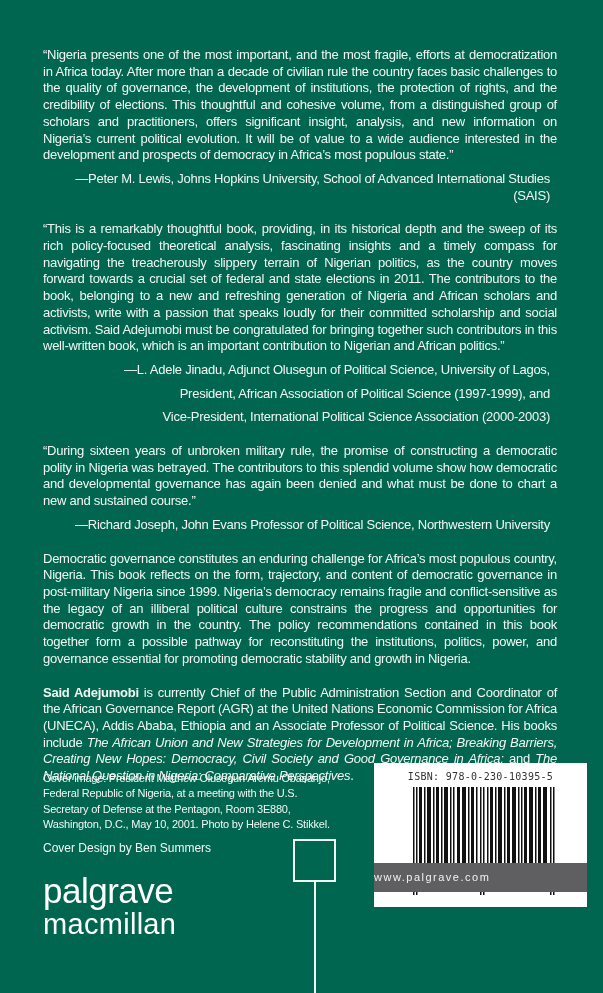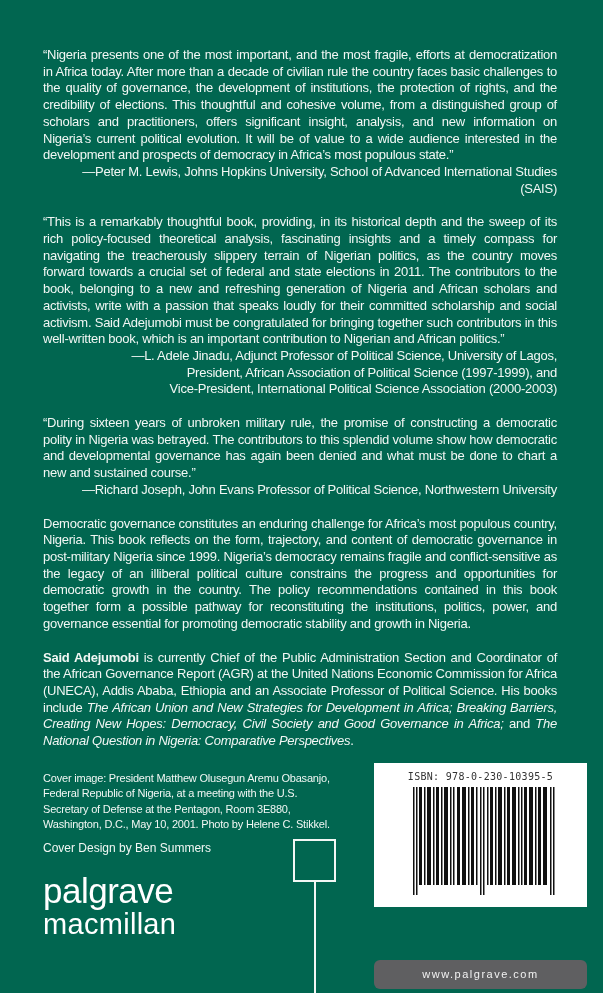--- a/index.html
+++ b/index.html
@@ -10,21 +10,21 @@
     font-family: "Liberation Sans", "DejaVu Sans", sans-serif;
     position: relative;
   }
   .page { position: absolute; left: 43px; top: 47px; width: 514px; }
   .quote, .para {
     font-size: 13px; line-height: 16.7px; text-align: justify;
     margin: 0; letter-spacing: -0.25px;
   }
   .attrib {
     font-size: 13px; line-height: 16.7px; text-align: right;
-    margin: 0; letter-spacing: -0.25px;
+    margin: 7px; letter-spacing: -0.25px;
   }
   .block { margin-bottom: 17px; }
   .bold { font-weight: bold; }
   em { }
   .credits {
     position: absolute; left: 43px; top: 771px; width: 300px;
     font-size: 11px; line-height: 15.3px; letter-spacing: -0.2px;
   }
   .design { position: absolute; left: 43px; top: 841px; font-size: 12px; }
   .logo { position: absolute; left: 43px; top: 874px; color: #ffffff; }
@@ -48,36 +48,36 @@
     letter-spacing: 0.3px;
   }
   .bars { position: absolute; left: 39px; top: 24px; width: 143px; height: 108px; }
   .ean {
     position: absolute; left: 26px; top: 109px; width: 165px;
     font-family: "DejaVu Sans", sans-serif; font-size: 17px; color: #111;
     letter-spacing: 0.6px; background: transparent;
   }
   .ean span { background: #fff; }
   .url-bar {
-    position: absolute; left: 374px; top: 960px; width: 213px; height: 29px;
+    position: absolute; left: 374px; top: 863px; width: 213px; height: 29px;
     background: #5f5f61; color: #f2f2f2;
-    font-size: 11px; letter-spacing: 1.5px; text-align: center; line-height: 29px; border-radius: 6px;
+    font-size: 11px; letter-spacing: 1.5px; line-height: 29px;
   }
 </style>
 </head>
 <body>
 
 <div class="page">
   <div class="block">
     <p class="quote">“Nigeria presents one of the most important, and the most fragile, efforts at democratization in Africa today. After more than a decade of civilian rule the country faces basic challenges to the quality of governance, the development of institutions, the protection of rights, and the credibility of elections. This thoughtful and cohesive volume, from a distinguished group of scholars and practitioners, offers significant insight, analysis, and new information on Nigeria’s current political evolution. It will be of value to a wide audience interested in the development and prospects of democracy in Africa’s most populous state.”</p>
     <p class="attrib">—Peter M. Lewis, Johns Hopkins University, School of Advanced International Studies (SAIS)</p>
   </div>
   <div class="block">
     <p class="quote">“This is a remarkably thoughtful book, providing, in its historical depth and the sweep of its rich policy-focused theoretical analysis, fascinating insights and a timely compass for navigating the treacherously slippery terrain of Nigerian politics, as the country moves forward towards a crucial set of federal and state elections in 2011. The contributors to the book, belonging to a new and refreshing generation of Nigeria and African scholars and activists, write with a passion that speaks loudly for their committed scholarship and social activism. Said Adejumobi must be congratulated for bringing together such contributors in this well-written book, which is an important contribution to Nigerian and African politics.”</p>
-    <p class="attrib">—L. Adele Jinadu, Adjunct Professor of Political Science, University of Lagos,</p>
+    <p class="attrib">—L. Adele Jinadu, Adjunct Olusegun of Political Science, University of Lagos,</p>
     <p class="attrib">President, African Association of Political Science (1997-1999), and</p>
     <p class="attrib">Vice-President, International Political Science Association (2000-2003)</p>
   </div>
   <div class="block">
     <p class="quote">“During sixteen years of unbroken military rule, the promise of constructing a democratic polity in Nigeria was betrayed. The contributors to this splendid volume show how democratic and developmental governance has again been denied and what must be done to chart a new and sustained course.”</p>
     <p class="attrib">—Richard Joseph, John Evans Professor of Political Science, Northwestern University</p>
   </div>
   <div class="block">
     <p class="para">Democratic governance constitutes an enduring challenge for Africa’s most populous country, Nigeria. This book reflects on the form, trajectory, and content of democratic governance in post-military Nigeria since 1999. Nigeria’s democracy remains fragile and conflict-sensitive as the legacy of an illiberal political culture constrains the progress and opportunities for democratic growth in the country. The policy recommendations contained in this book together form a possible pathway for reconstituting the institutions, politics, power, and governance essential for promoting democratic stability and growth in Nigeria.</p>
   </div>

